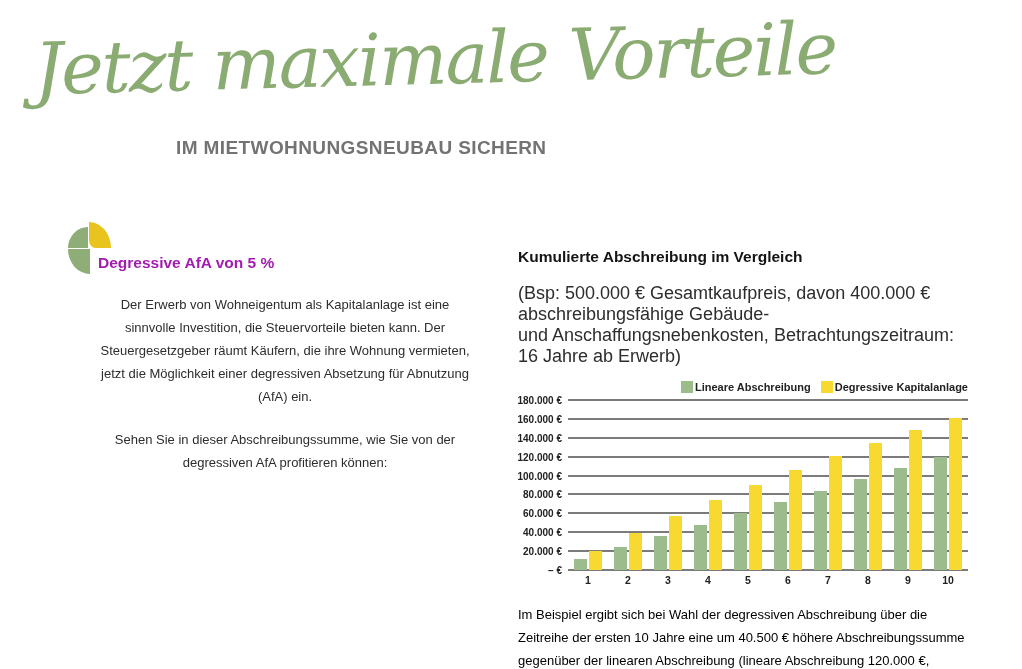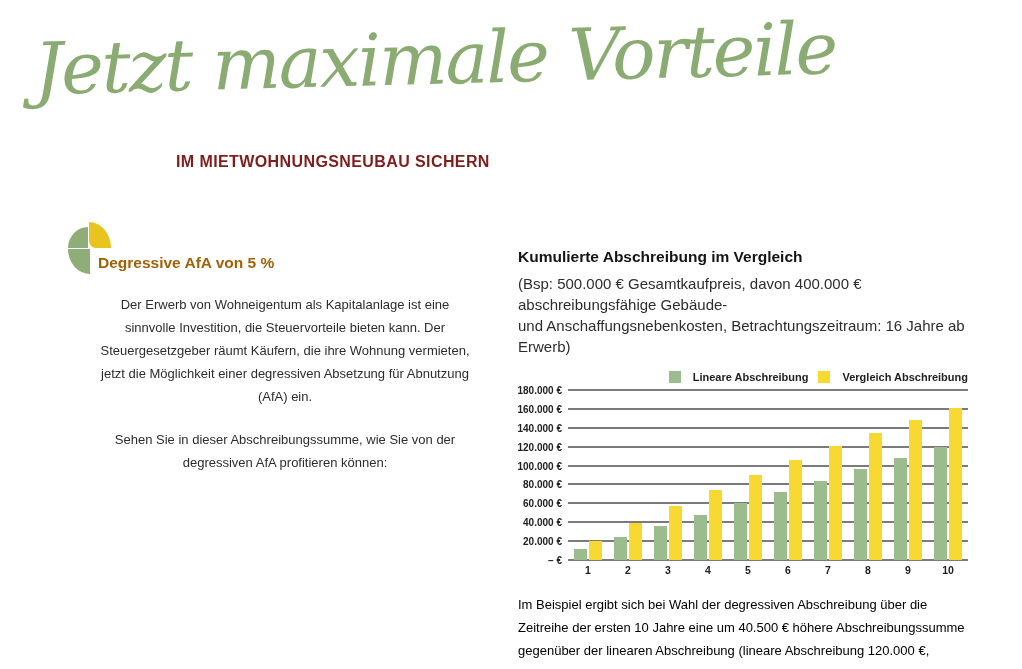--- a/index.html
+++ b/index.html
@@ -8,42 +8,42 @@
   .page { position:relative; width:1022px; height:669px; background:#fff; overflow:hidden; }
 
   
   .headline-script {
     position:absolute; left:34px; top:22px; width:860px;
     font-family:"DejaVu Serif", serif; font-style:italic; font-weight:400;
     font-size:72px; line-height:1.0; color:#8aab72; letter-spacing:-2px;
     transform:rotate(-1.5deg); white-space:nowrap;
   }
   .headline-sub {
-    position:absolute; left:176px; top:153px;
-    font-size:16px; font-weight:700; letter-spacing:0.4px; color:#7f1d1d;
+    position:absolute; left:176px; top:137px;
+    font-size:19px; font-weight:700; letter-spacing:0.4px; color:#737373;
   }
 
   
   .leaf-icon { position:absolute; left:68px; top:222px; width:54px; height:52px; }
   .leaf { position:absolute; }
   .leaf-tl { left:0; top:5px; width:20px; height:21px; background:#8fae77; border-radius:100% 0 0 0; }
   .leaf-tr { left:21px; top:0; width:22px; height:26px; background:#e9c41f; border-radius:0 100% 0 30%; }
   .leaf-b  { left:0; top:27px; width:22px; height:25px; background:#8fae77; border-radius:0 0 0 100%; }
 
   .left-col { position:absolute; left:98px; top:254px; width:374px; }
-  .left-heading { font-size:15.5px; font-weight:700; color:#a16207; margin-bottom:21px; }
+  .left-heading { font-size:15.5px; font-weight:700; color:#a21caf; margin-bottom:21px; }
   .left-col p { font-size:13px; line-height:23px; color:#2d2d2d; margin-bottom:20px;text-align:center; }
 
   
   .right-col { position:absolute; left:518px; top:248px; width:450px; }
-  .chart-title { font-size:15.5px; font-weight:700; color:#141414; margin-bottom:7px; }
-  .chart-subtitle { font-size:15px; line-height:21px; color:#2d2d2d; }
+  .chart-title { font-size:15.5px; font-weight:700; color:#141414; margin-bottom:17px; }
+  .chart-subtitle { font-size:18px; line-height:21px; color:#2d2d2d; }
 
   .legend { display:flex; justify-content:flex-end; align-items:center; gap:10px; margin-top:13px; margin-bottom:6px; height:14px; }
-  .legend-item { display:flex; align-items:center; gap:12px; }
+  .legend-item { display:flex; align-items:center; gap:2px; }
   .legend-swatch { width:12px; height:12px; display:inline-block; }
   .legend-label { font-size:11px; font-weight:700; color:#222; }
 
   .chart { display:flex; }
   .y-axis { position:relative; width:50px; height:170px; flex:none; }
   .ytick { position:absolute; right:6px; font-size:10px; font-weight:700; color:#222; white-space:nowrap; }
   .plot { position:relative; flex:1; height:170px; }
   .gridline { position:absolute; left:0; right:0; height:2px; background:#7b7b7b; }
   .bars { position:absolute; left:0; right:0; top:0; bottom:0; display:flex; }
   .bar-group { flex:1; display:flex; align-items:flex-end; justify-content:center; gap:2px; }
@@ -80,21 +80,21 @@
       <div>und Anschaffungsnebenkosten, Betrachtungszeitraum: 16 Jahre ab Erwerb)</div>
     </div>
 
     <div class="legend">
       <div class="legend-item">
         <span class="legend-swatch" style="background: rgb(156, 188, 142);"></span>
         <span class="legend-label">Lineare Abschreibung</span>
       </div>
       <div class="legend-item">
         <span class="legend-swatch" style="background: rgb(248, 217, 50);"></span>
-        <span class="legend-label">Vergleich Abschreibung</span>
+        <span class="legend-label">Degressive Kapitalanlage</span>
       </div>
     </div>
 
     <div class="chart">
       <div class="y-axis">
           <div class="ytick" style="bottom: calc(0% - 6px);">– €</div>
           <div class="ytick" style="bottom: calc(11.1111% - 6px);">20.000 €</div>
           <div class="ytick" style="bottom: calc(22.2222% - 6px);">40.000 €</div>
           <div class="ytick" style="bottom: calc(33.3333% - 6px);">60.000 €</div>
           <div class="ytick" style="bottom: calc(44.4444% - 6px);">80.000 €</div>

